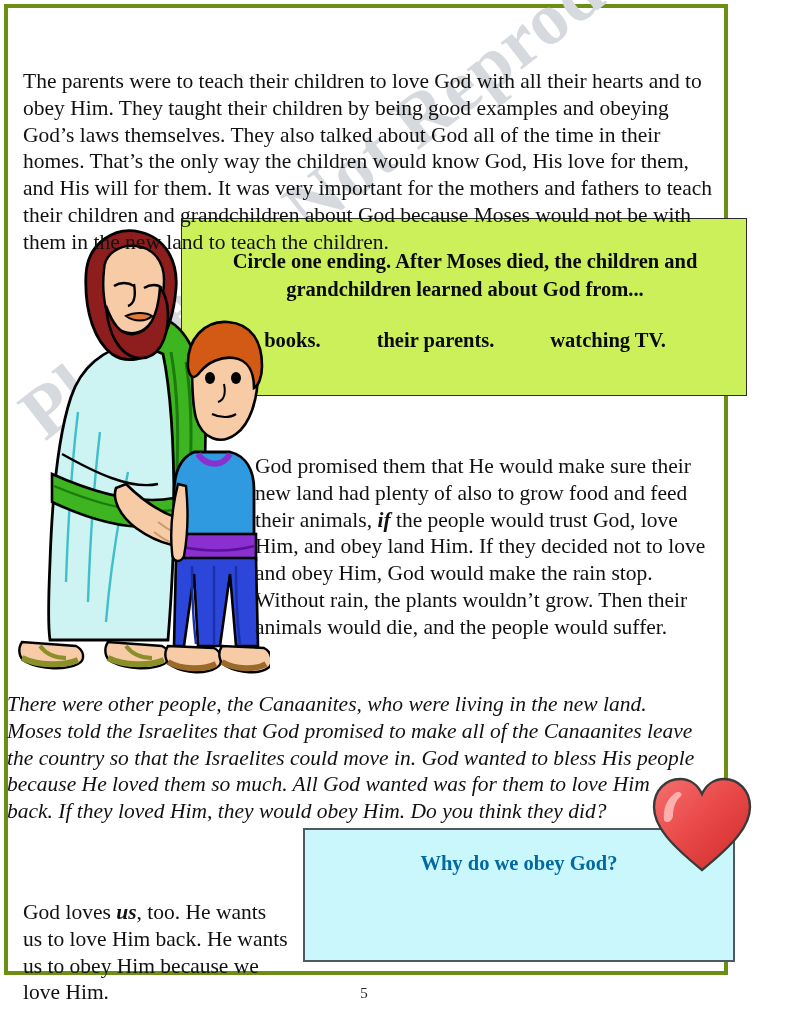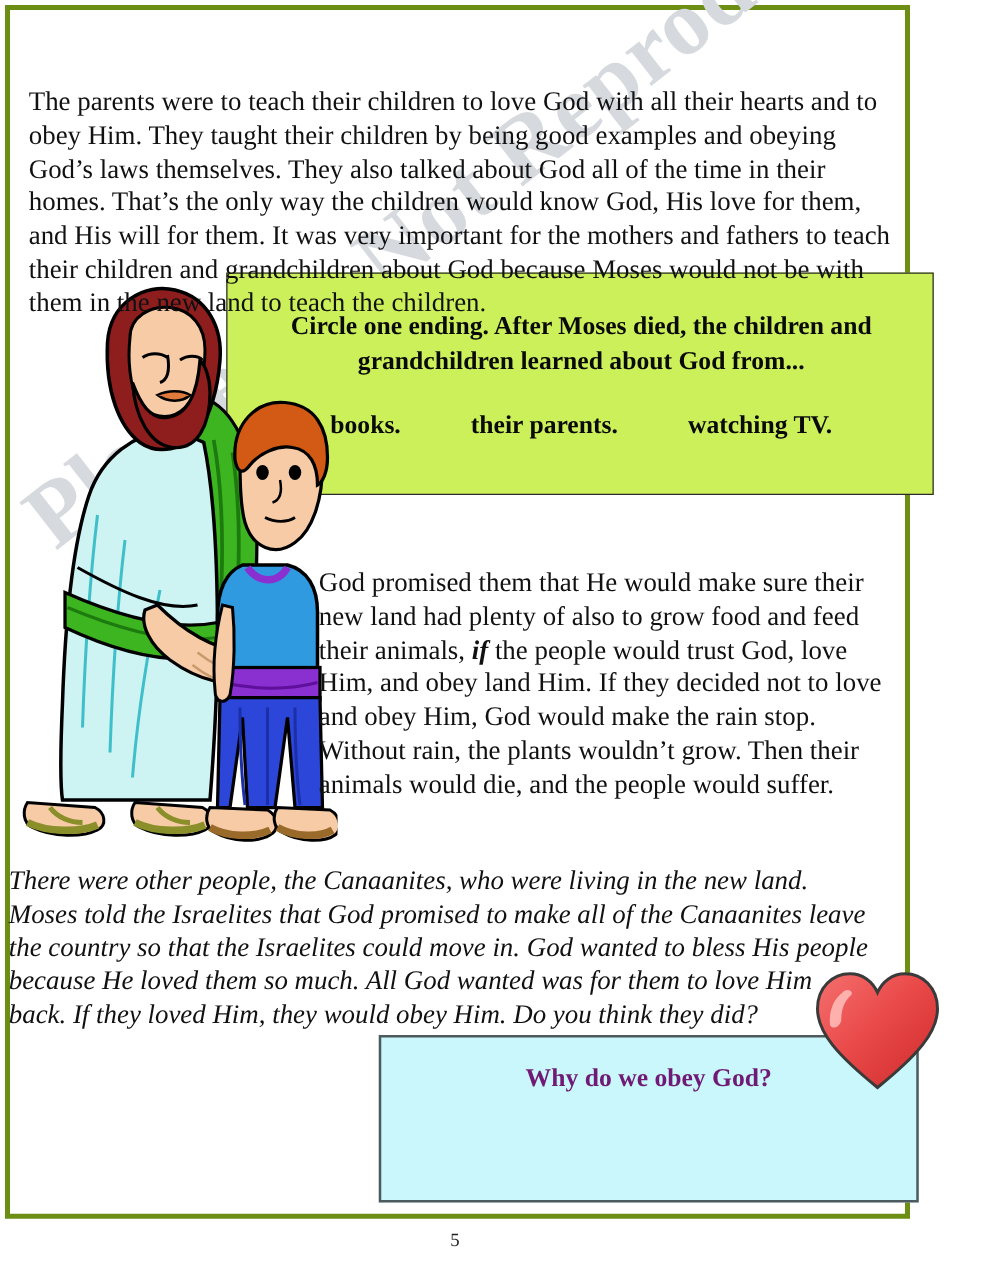--- a/index.html
+++ b/index.html
@@ -115,21 +115,21 @@
     z-index: 8;
   }
   #blue-q1 {
     position: absolute;
     left: 0;
     top: 22px;
     width: 100%;
     text-align: center;
     font-size: 20.5px;
     font-weight: bold;
-    color: #701a75;
+    color: #0369a1;
   }
   #blue-q2 {
     position: absolute;
     left: 0;
     top: 80px;
     width: 100%;
     text-align: center;
     font-size: 20.5px;
     font-weight: bold;
     color: #0a0a0a;
@@ -269,20 +269,23 @@
       <span>watching TV.</span>
     </div>
   </div>
 
   <div class="body-text" id="para-god">
     <span>God promised them that He would make sure their new land had plenty of also to grow food and feed their animals, </span><i>if</i><span> the people would trust God, love Him, and obey land Him. If they decided not to love and obey Him, God would make the rain stop. Without rain, the plants wouldn’t grow. Then their animals would die, and the people would suffer.</span>
   </div>
 
   <div class="body-text" id="para-canaan" style="text-indent:0;">There were other people, the Canaanites, who were living in the new land. Moses told the Israelites that God promised to make all of the Canaanites leave the country so that the Israelites could move in. God wanted to bless His people because He loved them so much. All God wanted was for them to love Him back. If they loved Him, they would obey Him. Do you think they did?</div>
 
+  <div class="body-text" id="para-loves">
+    <span>God loves </span><i>us</i><span>, too. He wants us to love Him back. He wants us to obey Him because we love Him.</span>
+  </div>
 
   <div id="blue-box">
     <div id="blue-q1">Why do we obey God?</div>
   </div>
 
   <div id="heart">
     <svg viewBox="0 0 104 100" width="104" height="100" xmlns="http://www.w3.org/2000/svg">
       <defs>
         <linearGradient id="heartGrad" x1="0" y1="0" x2="1" y2="1">
           <stop offset="0%" stop-color="#f4706e"></stop>

